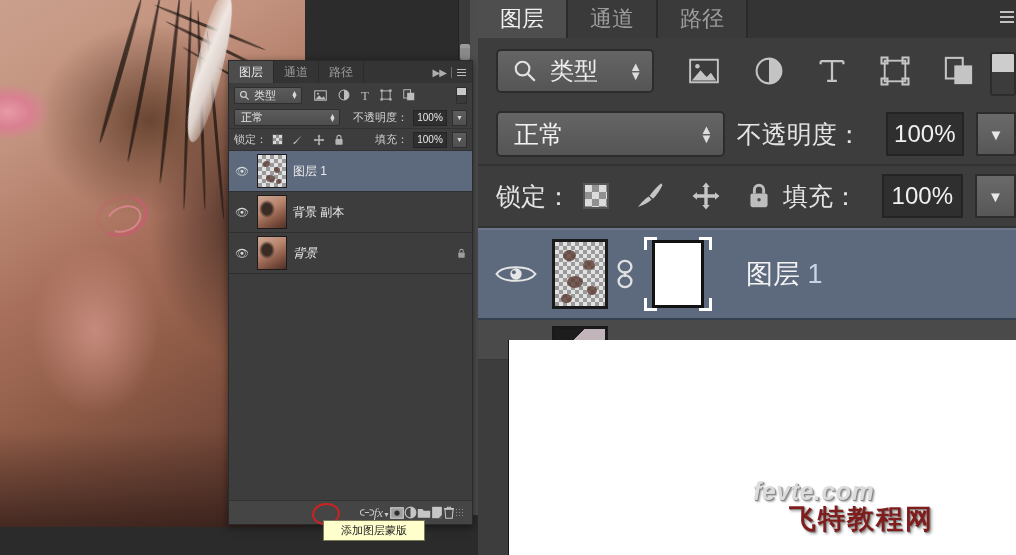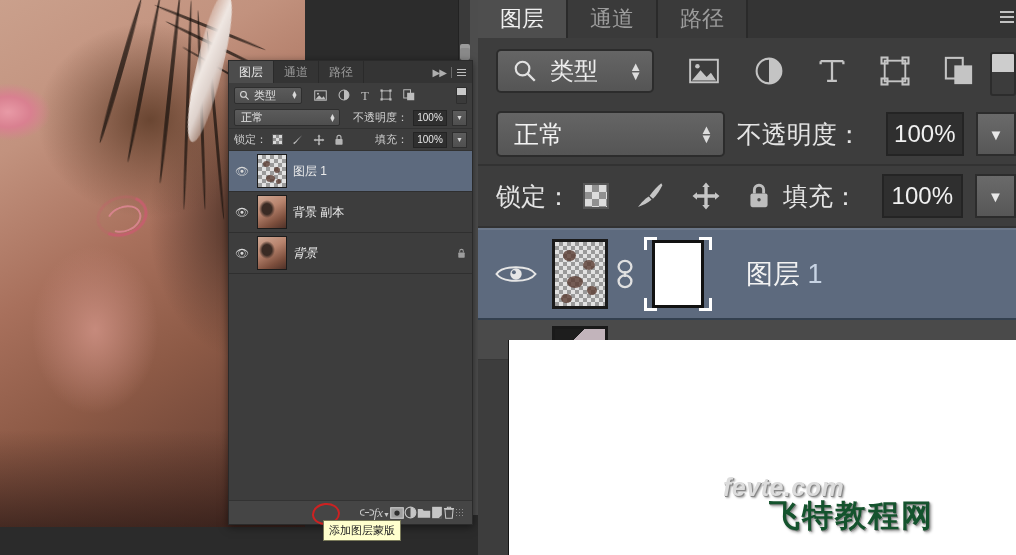--- a/index.html
+++ b/index.html
@@ -207,21 +207,21 @@
     color: #c6c6c6; font-size: 12px;
   }
   .circ-red {
     position: absolute; left: 312px; top: 503px; width: 28px; height: 22px;
     border: 2px solid #cc2222; border-radius: 50%;
     transform: rotate(-6deg);
   }
   .tooltip {
     position: absolute; left: 323px; top: 520px;
     background: #ffffcd; border: 1px solid #7a7a5a;
-    color: #222; font-size: 11px; padding: 2px 5px; white-space: nowrap;
+    color: #222; font-size: 11px; padding: 2px 17px; white-space: nowrap;
   }
   .grip {
     width: 9px; height: 9px;
     background-image: radial-gradient(#8f8f8f 40%, transparent 41%);
     background-size: 3px 3px;
   }
 
   
   .panel-lg {
     position: absolute; left: 478px; top: 0; width: 538px; height: 555px;
@@ -332,21 +332,21 @@
   .watermark-fevte {
     position: absolute; right: 82px; bottom: 22px; text-align: left;
     line-height: 1.05; user-select: none;
   }
   .wm-en {
     font-size: 25px; font-weight: bold; font-style: italic;
     color: #dcdcdc; letter-spacing: .5px;
     text-shadow: 1px 1px 0 #888, 2px 2px 2px rgba(0,0,0,.35), -1px -1px 0 #fff;
   }
   .wm-cn {
-    font-size: 31px; font-weight: bold; color: #14532d; margin-left: 46px;
+    font-size: 27px; font-weight: bold; color: #7f1d1d; margin-left: 36px;
     letter-spacing: 2px;
     text-shadow: 1px 1px 0 #8a8a8a, 2px 2px 3px rgba(0,0,0,.4), -1px -1px 0 #fff;
   }
   svg { display: block; }
 </style>
 </head>
 <body>
 
 <div id="root">
 

